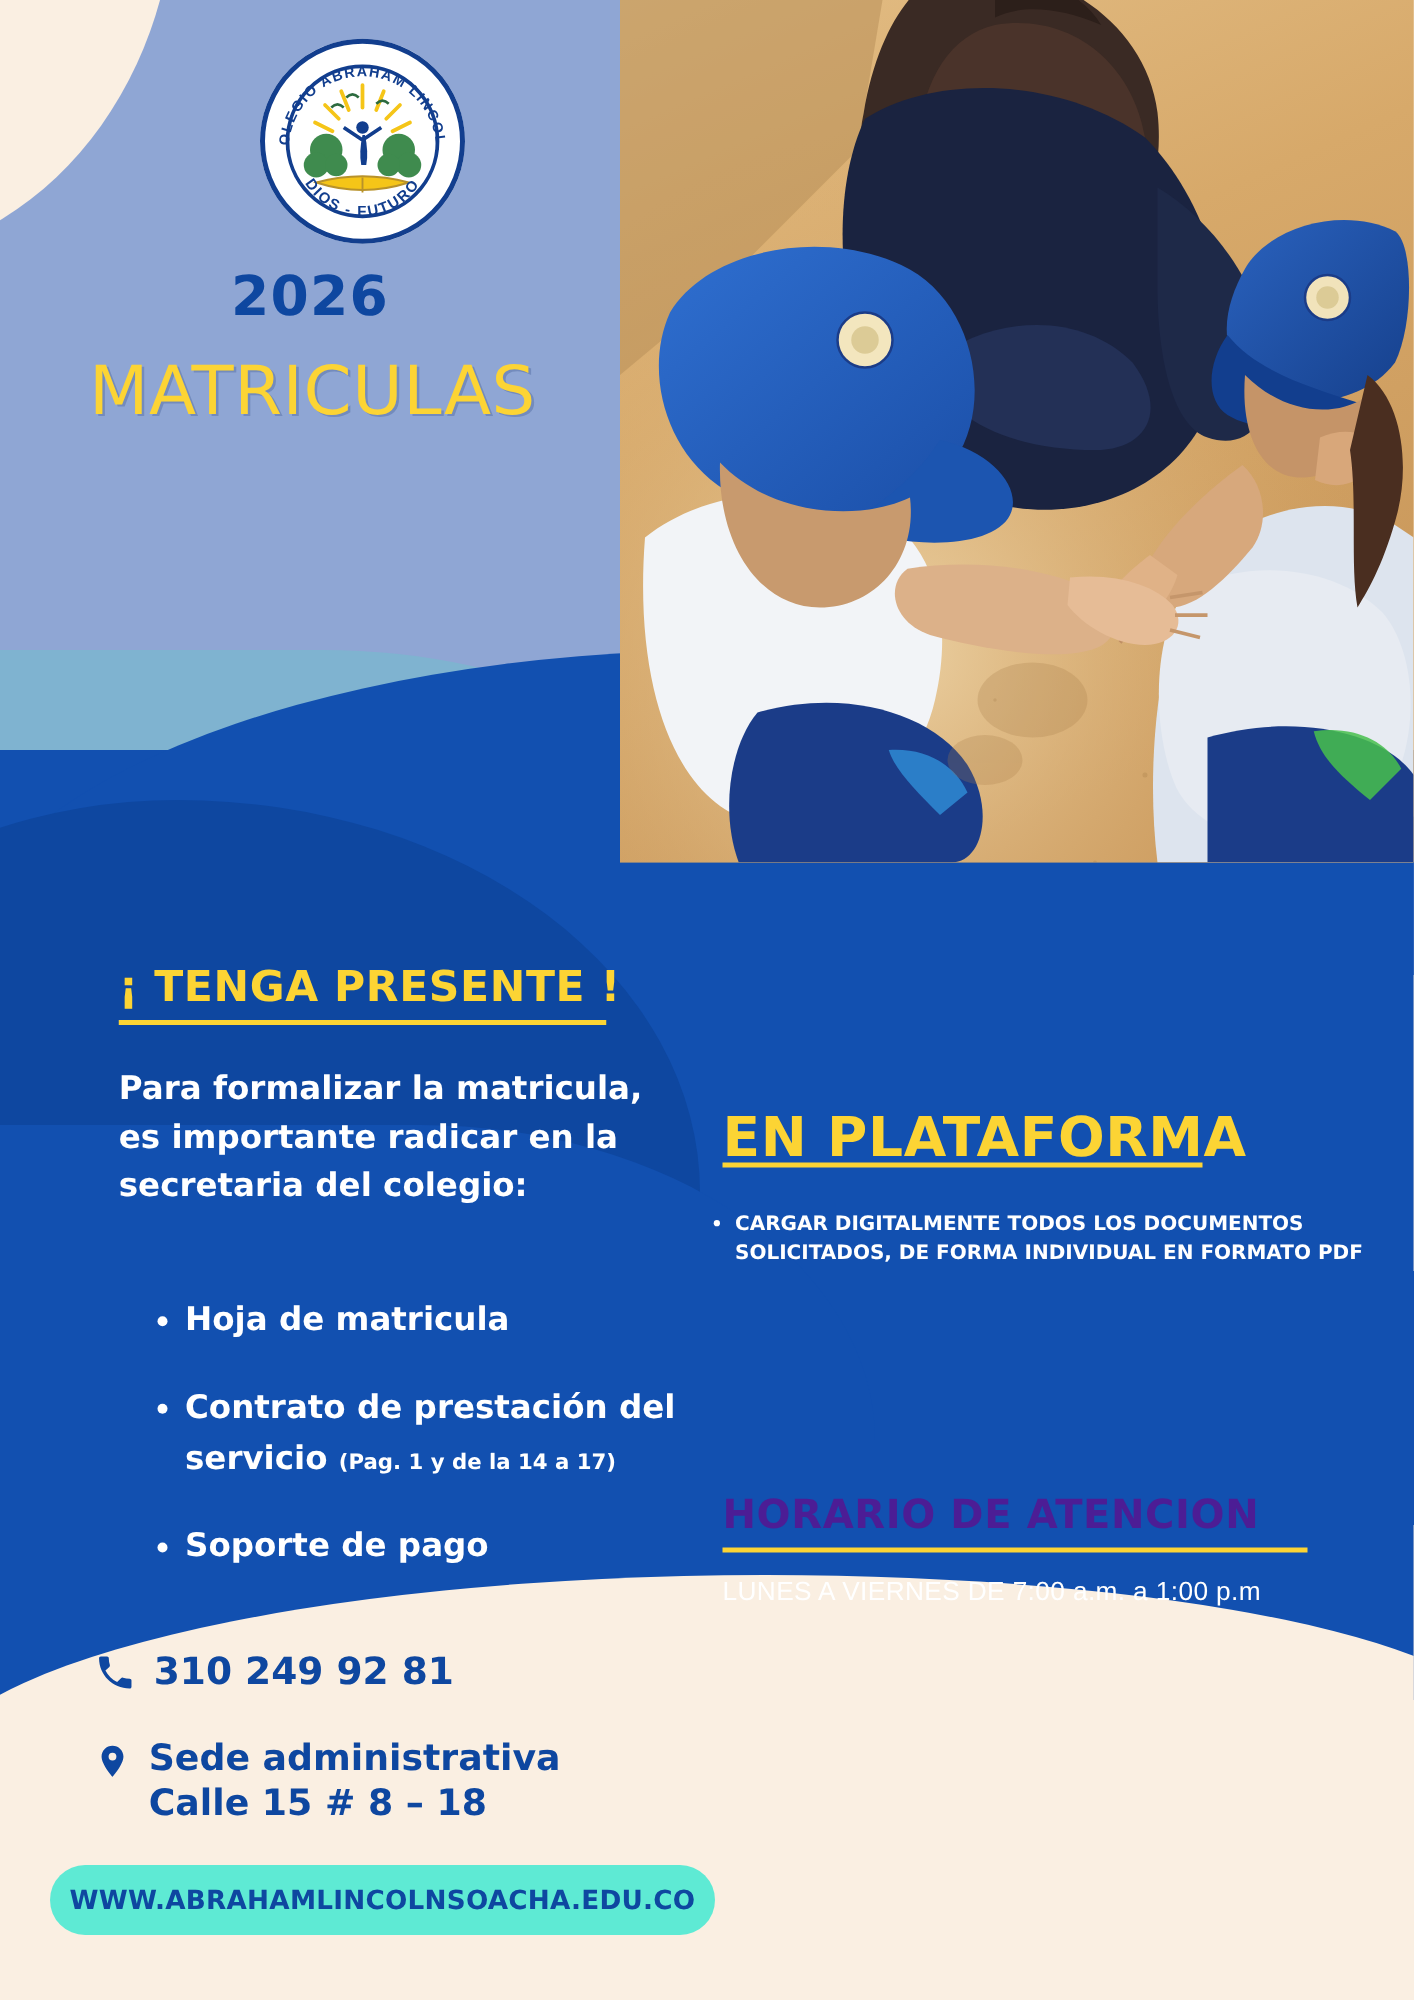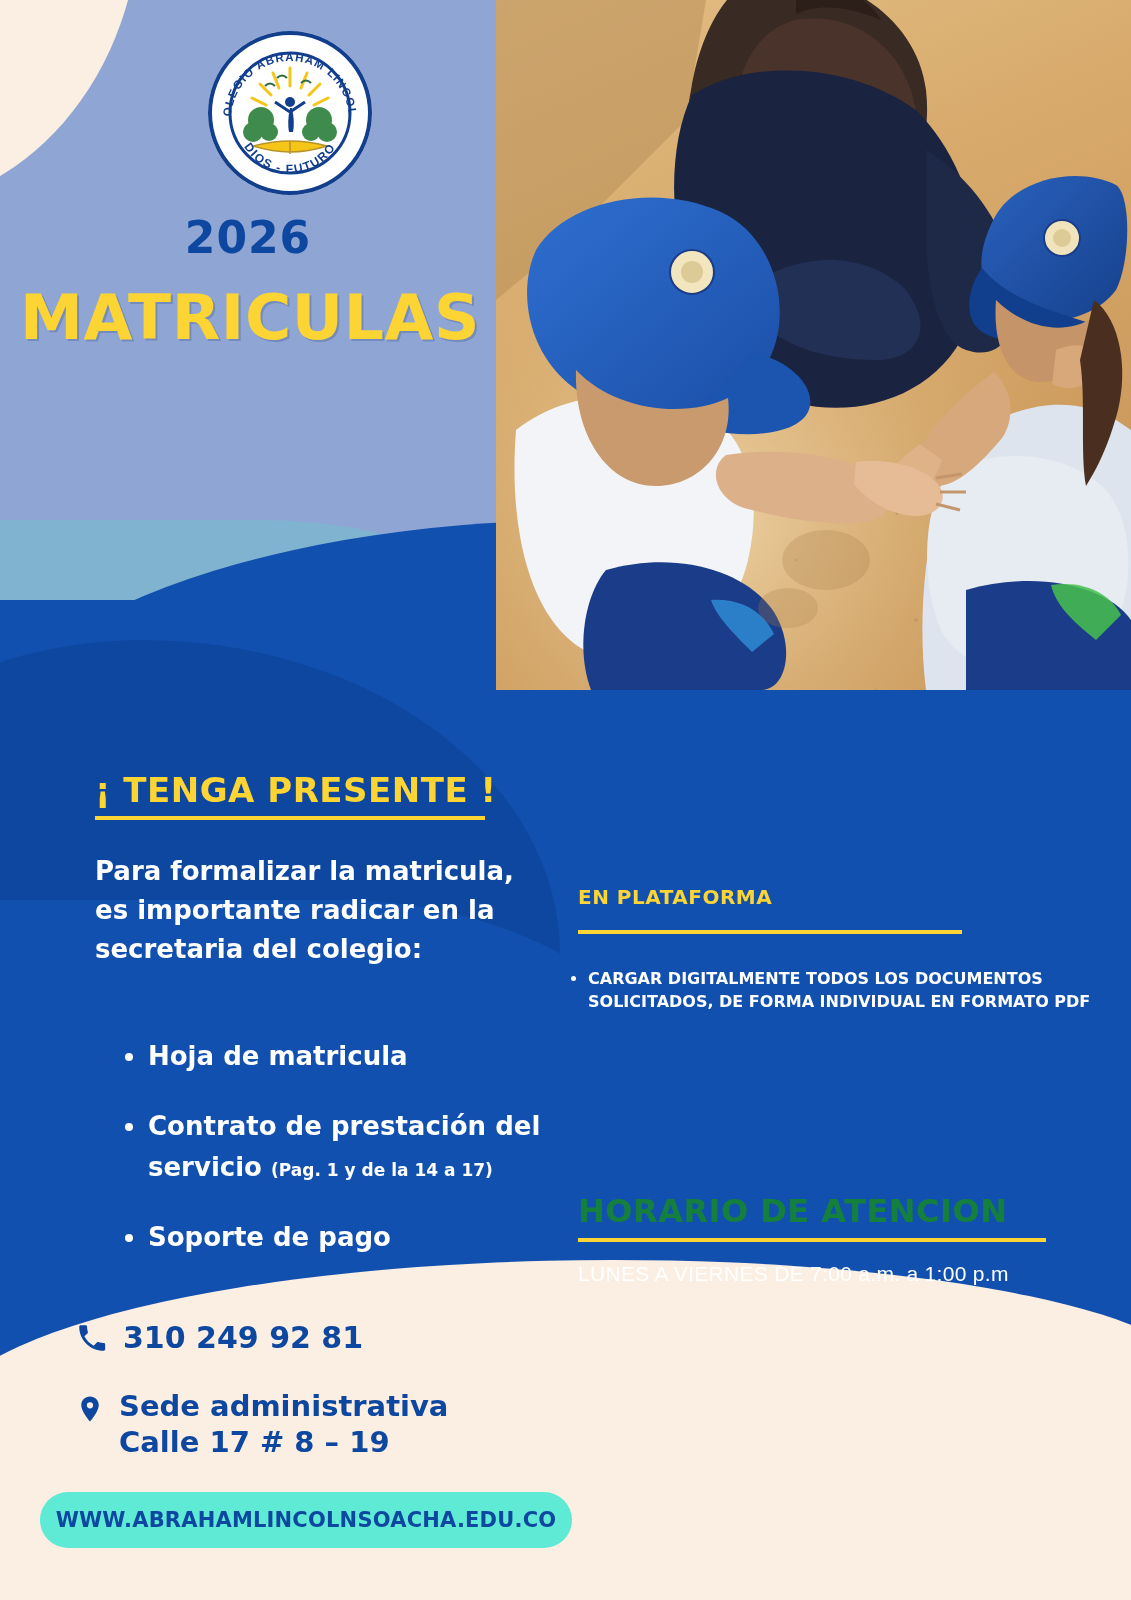--- a/index.html
+++ b/index.html
@@ -86,22 +86,22 @@
     letter-spacing:1px;
     color:#0E47A0;
     z-index:9;
   }
   .headline{
     position:absolute;left:20px;top:285px;width:460px;
     text-align:center;
     z-index:9;
     color:#FCD434;
     font-family:"DejaVu Sans", sans-serif;
-    font-weight:bold;
-    font-size:62px;
+    font-weight:normal;
+    font-size:54px;
     line-height:1.05;
     letter-spacing:0.5px;
     text-shadow:2px 2px 0 rgba(30,60,120,.25);
   }
   .headline .l1,.headline .l2,.headline .l3{display:block;}
   .headline .l1{transform:scaleX(1.02);}
 
   
   .tenga-title{
     position:absolute;left:95px;top:770px;z-index:10;
@@ -136,40 +136,40 @@
   .tenga-list .small{
     font-size:17px;font-weight:bold;
   }
 
   
   .plat-title{
     position:absolute;left:578px;top:885px;z-index:10;
     color:#FCD434;
     font-family:"DejaVu Sans", sans-serif;
     font-weight:bold;
-    font-size:20px;
+    font-size:44px;
     letter-spacing:0.5px;
   }
   .plat-rule{
     position:absolute;left:578px;top:930px;width:384px;height:4px;
     background:#FCD434;z-index:10;
   }
   .plat-list{
     position:absolute;left:560px;top:968px;width:510px;z-index:10;
     color:#ffffff;
     font-family:"DejaVu Sans", sans-serif;
     font-weight:bold;
     font-size:16px;
     line-height:1.42;
     margin:0;padding-left:28px;
   }
 
   .hor-title{
     position:absolute;left:578px;top:1192px;z-index:10;
-    color:#15803d;
+    color:#4c1d95;
     font-family:"DejaVu Sans", sans-serif;
     font-weight:bold;
     font-size:32px;
     letter-spacing:0.5px;
   }
   .hor-rule{
     position:absolute;left:578px;top:1238px;width:468px;height:4px;
     background:#FCD434;z-index:10;
   }
   .hor-text{
@@ -422,17 +422,17 @@
 </div>
 
 <div class="contact-addr">
   <span class="icon" style="margin-top:4px;">
     <svg width="30" height="34" viewBox="0 0 24 24" fill="#0E47A0" aria-hidden="true">
       <path d="M12 2C8.1 2 5 5.1 5 9c0 5.2 7 13 7 13s7-7.8 7-13c0-3.9-3.1-7-7-7zm0 9.5A2.5 2.5 0 1 1 12 6.5a2.5 2.5 0 0 1 0 5z"></path>
     </svg>
   </span>
   <span class="txt">
     <span>Sede administrativa</span><br>
-    <span>Calle 17 # 8 – 19</span>
+    <span>Calle 15 # 8 – 18</span>
   </span>
 </div>
 
 <div class="website">WWW.ABRAHAMLINCOLNSOACHA.EDU.CO</div>
 
 </body></html>

